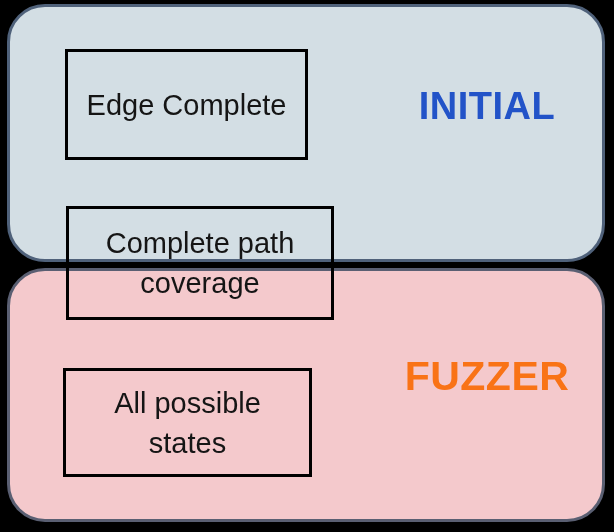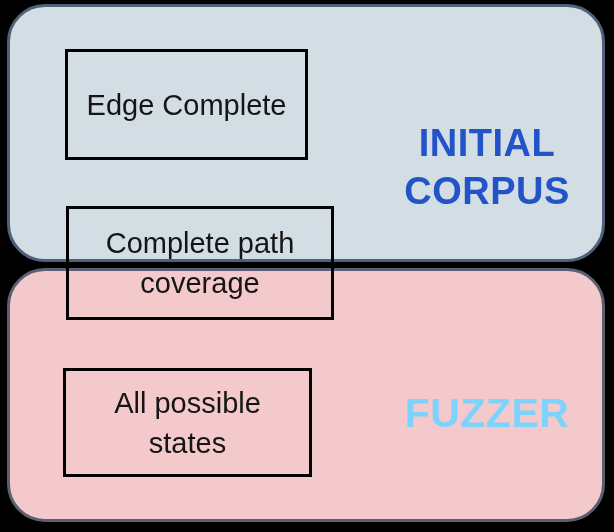--- a/index.html
+++ b/index.html
@@ -36,33 +36,32 @@
     background: #f4c9cc;
     border: 3px solid #5a5f72;
   }
   .region-label {
     position: absolute;
     left: 372px;
     width: 230px;
     text-align: center;
     font-weight: bold;
     letter-spacing: 0.5px;
-    margin-top: 37px;
   }
   .label-initial {
     top: 82px;
     font-size: 38px;
     line-height: 48px;
     color: #2253c8;
   }
   .label-fuzzer {
     top: 352px;
     font-size: 41px;
     line-height: 48px;
-    color: #7dd3fc;
+    color: #f97316;
   }
   .region-label .line {
     display: block;
   }
   .tbox {
     position: absolute;
     box-sizing: border-box;
     border: 3px solid #000000;
     background: transparent;
     display: flex;
@@ -97,21 +96,20 @@
 </head>
 <body>
 
 <div class="canvas">
 
   <div class="region region-top"></div>
   <div class="region region-bottom"></div>
 
   <div class="region-label label-initial">
     <span class="line">INITIAL</span>
-    <span class="line">CORPUS</span>
   </div>
 
   <div class="region-label label-fuzzer">
     <span class="line">FUZZER</span>
   </div>
 
   <div class="tbox box-edge">
     <span class="tbox-label">Edge Complete</span>
   </div>
 

